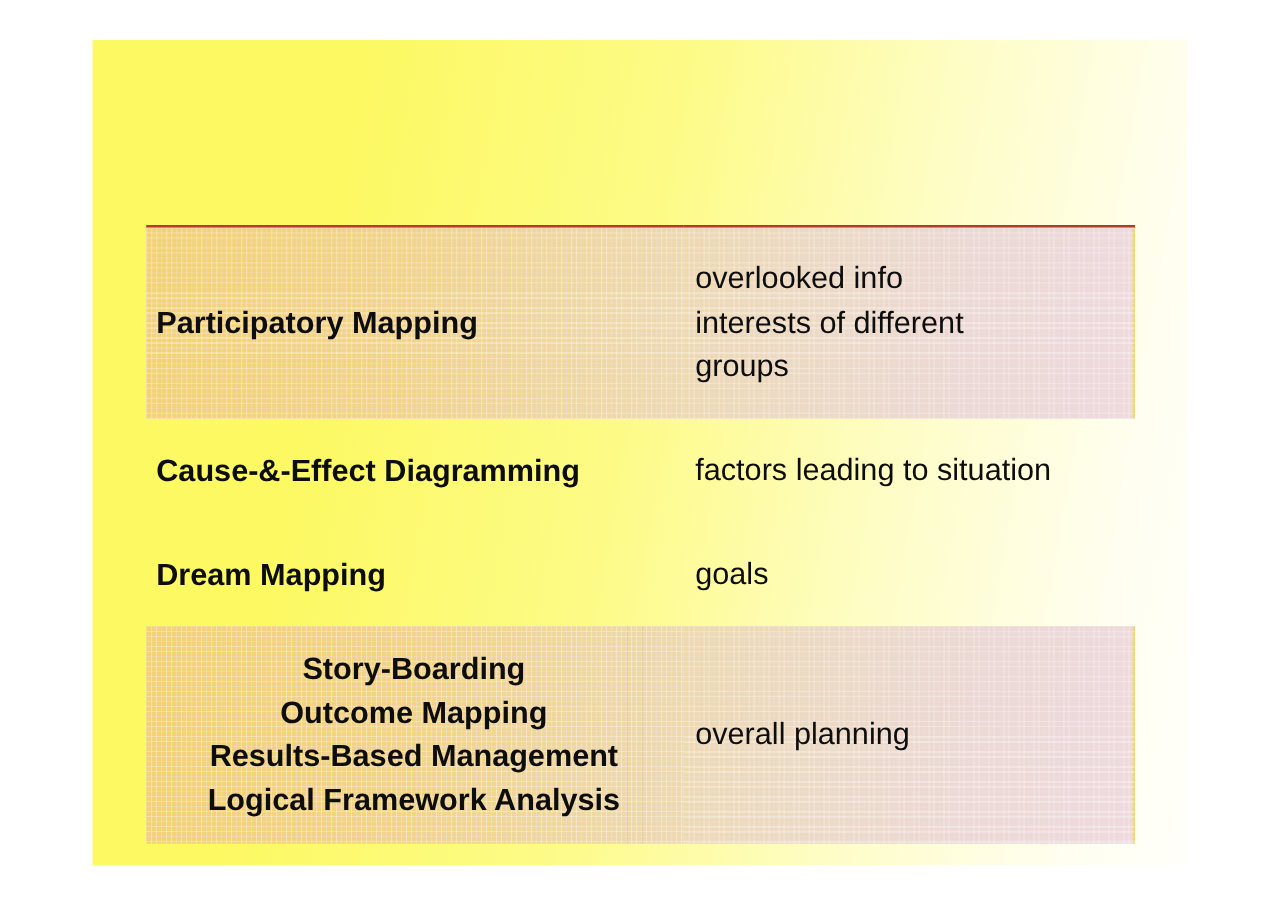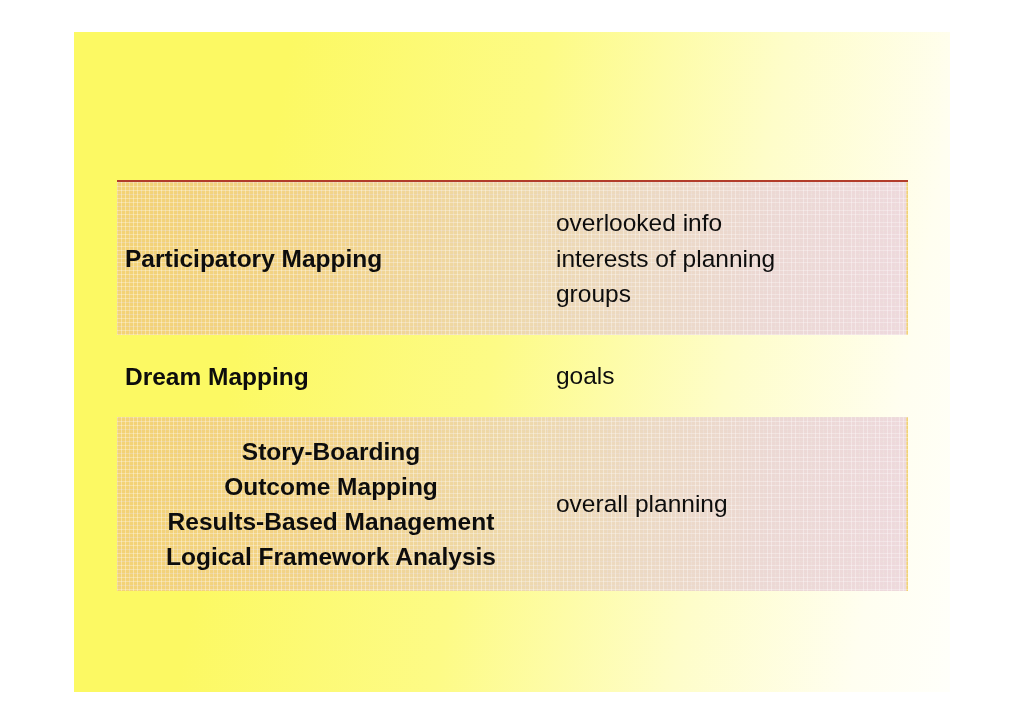--- a/index.html
+++ b/index.html
@@ -144,23 +144,27 @@
 <div id="page">
 
   <div id="slide">
 
 
     <table id="methods-table">
       <tbody>
 
         <tr class="shaded r1">
           <td class="col-method">Participatory Mapping</td>
-          <td class="col-purpose"><span>overlooked info</span><br><span>interests of planning</span><br><span>groups</span></td>
+          <td class="col-purpose"><span>overlooked info</span><br><span>interests of different</span><br><span>groups</span></td>
         </tr>
 
+        <tr class="plain r2">
+          <td class="col-method">Cause-&amp;-Effect Diagramming</td>
+          <td class="col-purpose">factors leading to situation</td>
+        </tr>
 
 
         <tr class="plain r4">
           <td class="col-method">Dream Mapping</td>
           <td class="col-purpose">goals</td>
         </tr>
 
         <tr class="shaded r5">
           <td class="col-method"><span>Story-Boarding</span><br><span>Outcome Mapping</span><br><span>Results-Based Management</span><br><span>Logical Framework Analysis</span></td>
           <td class="col-purpose">overall planning</td>

